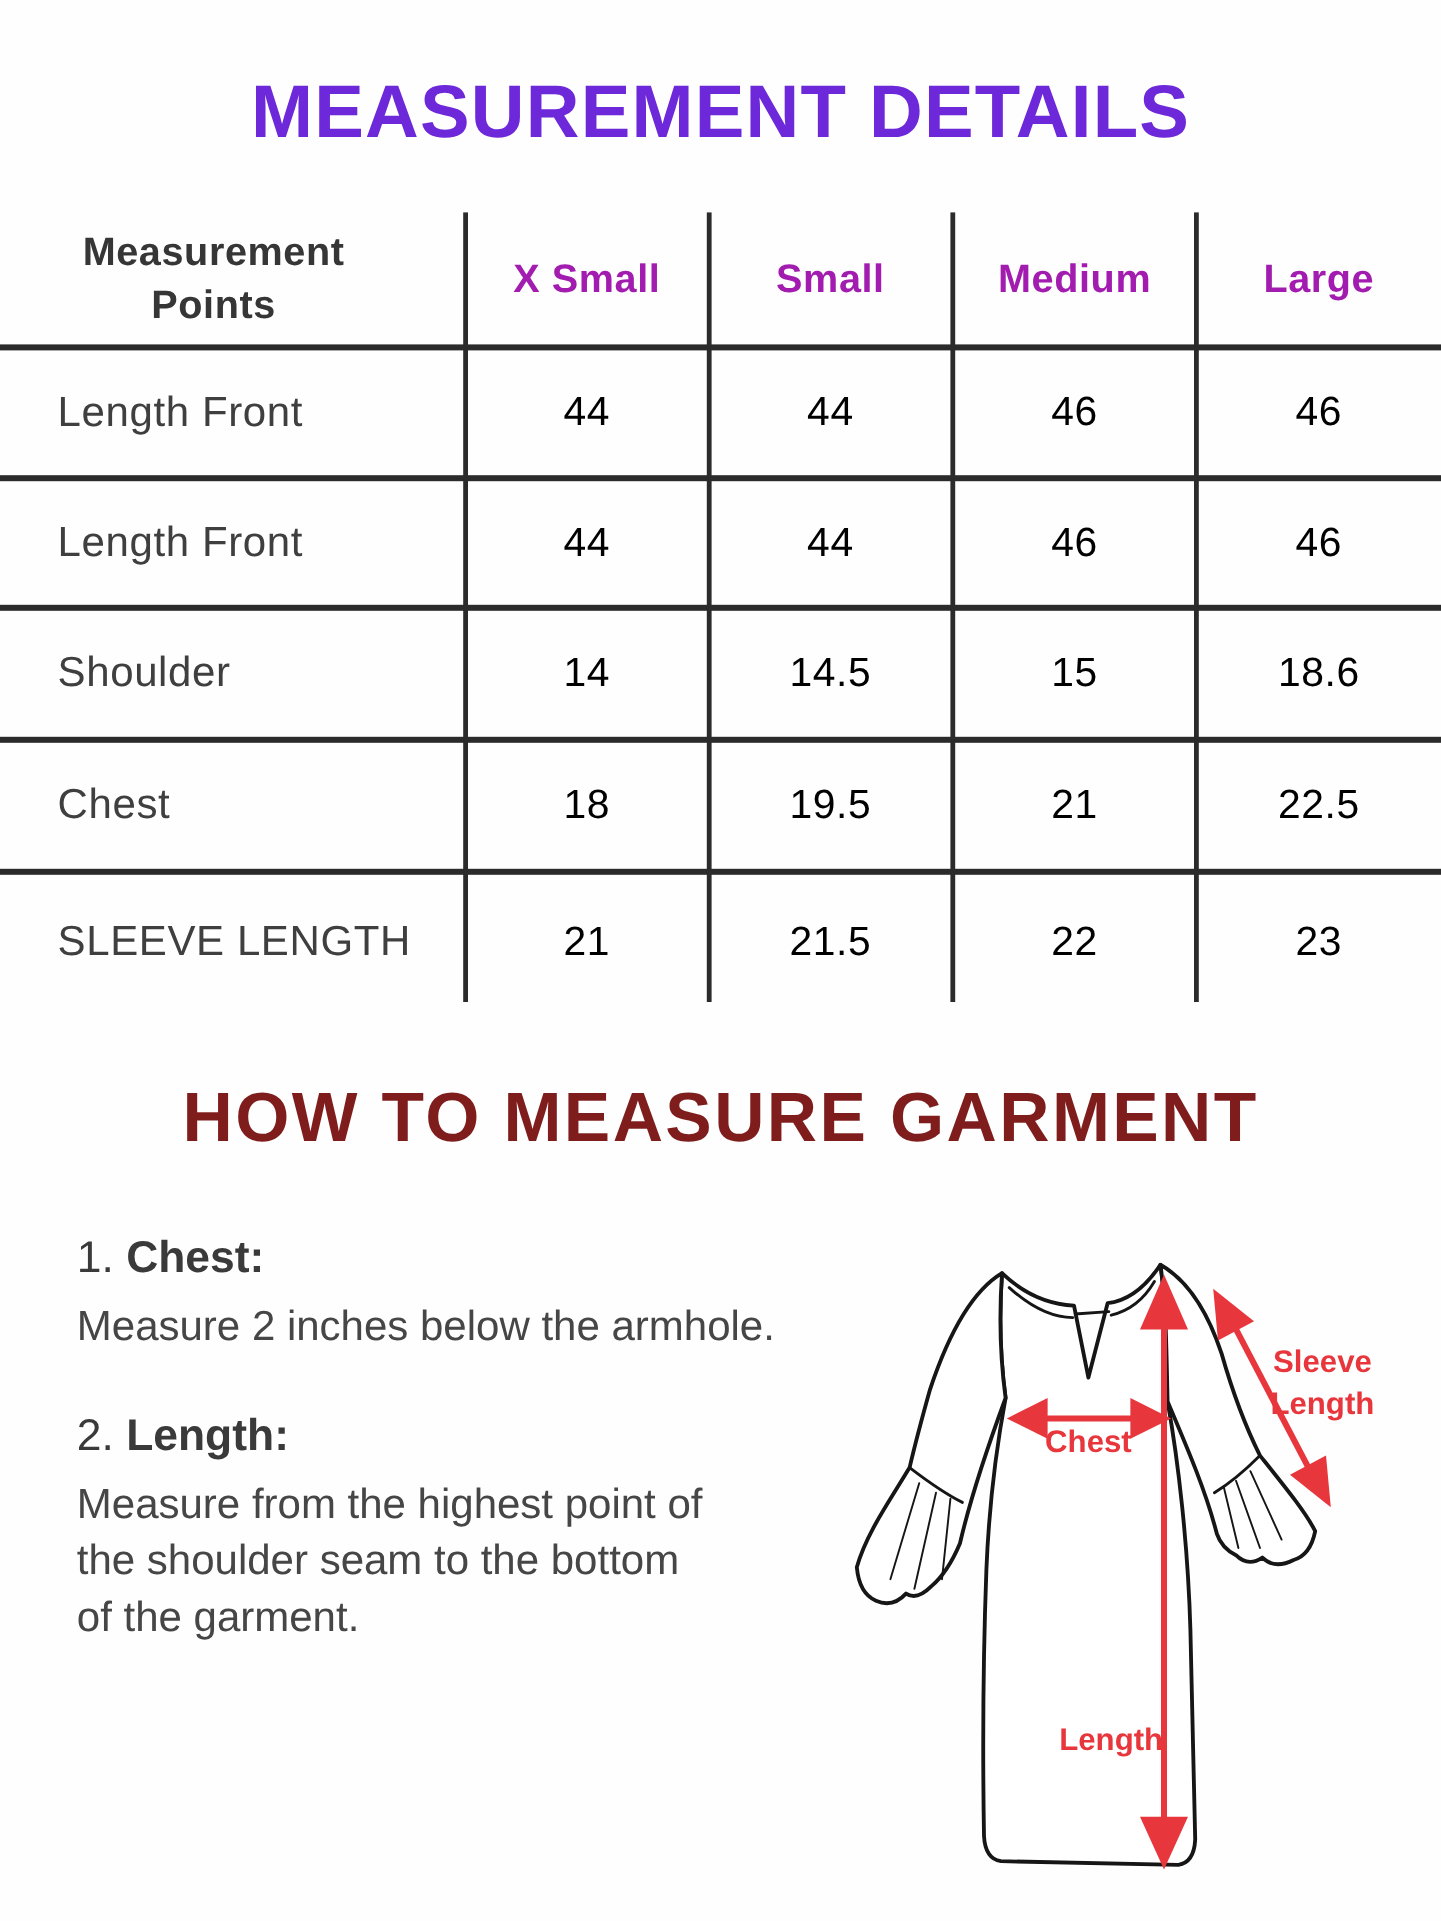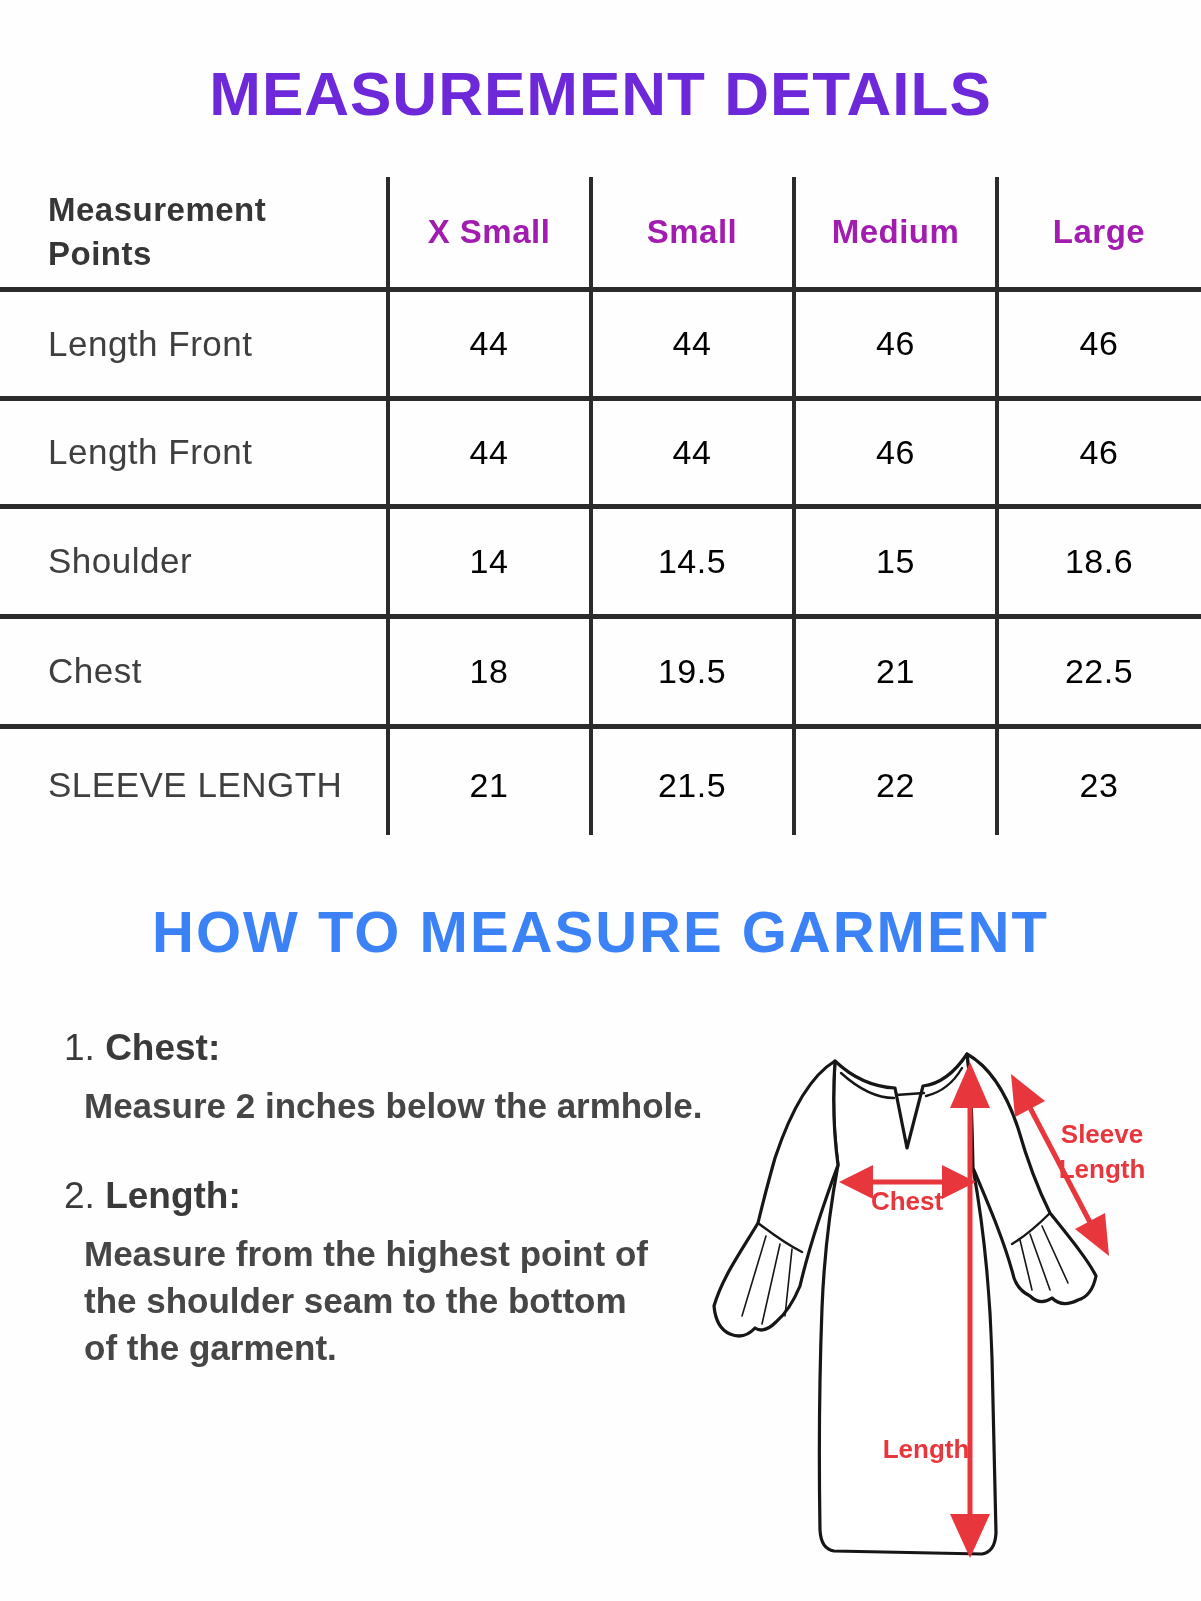--- a/index.html
+++ b/index.html
@@ -22,29 +22,30 @@
   .main-title{
     position:absolute;top:58px;left:0;width:100%;
     text-align:center;
     font-size:62px;font-weight:800;letter-spacing:1px;
     color:#6d28d9;
   }
   .howto-title{
     position:absolute;top:898px;left:0;width:100%;
     text-align:center;
     font-size:58px;font-weight:800;letter-spacing:2px;
-    color:#3b82f6;
+    color:#7f1d1d;
   }
   
   .table-grid{
     position:absolute;top:175px;left:0;
     width:1197px;
     display:grid;
     grid-template-columns:388px 202px 204px 203px 204px;
     grid-template-rows:114px 109px 108px 110px 110px 118px;
+    text-align:center;
   }
   .cell{
     display:flex;align-items:center;justify-content:center;
     font-size:34px;color:#000000;letter-spacing:0.5px;
   }
   .cell.head{font-weight:700;font-size:33px;color:#a21caf;}
   .cell.rowlabel{
     justify-content:flex-start;
     padding-left:48px;box-sizing:border-box;
     font-size:35px;font-weight:400;color:#3f3f3f;
@@ -63,23 +64,22 @@
   }
   .hl1{top:287px;} .hl2{top:396px;} .hl3{top:504px;} .hl4{top:614px;} .hl5{top:724px;}
   .vl1{left:386px;} .vl2{left:589px;} .vl3{left:792px;} .vl4{left:995px;}
   
   .inst{position:absolute;left:64px;width:660px;}
   .inst .heading{font-size:37px;line-height:44px;color:#3a3a3a;}
   .inst .heading .num{font-weight:400;}
   .inst .heading .btitle{font-weight:700;}
   .inst .body{
     margin-top:12px;
-    font-size:35px;line-height:47px;font-weight:700;color:#464646;
+    font-size:35px;line-height:47px;font-weight:400;color:#464646;
     white-space:pre-line;
-    margin-left:20px;
   }
   .inst1{top:1026px;}
   .inst2{top:1174px;}
   .inst3{top:1404px;}
   
   .diagram{position:absolute;left:700px;top:1028px;width:500px;height:572px;text-align:right;}
   .diagram svg{display:block;width:100%;height:100%;}
   .garment{fill:#ffffff;stroke:#161616;stroke-width:3.2;stroke-linejoin:round;stroke-linecap:round;}
   .detail{fill:none;stroke:#161616;stroke-width:2.4;stroke-linecap:round;}
   .gather{fill:none;stroke:#161616;stroke-width:1.6;stroke-linecap:round;}

